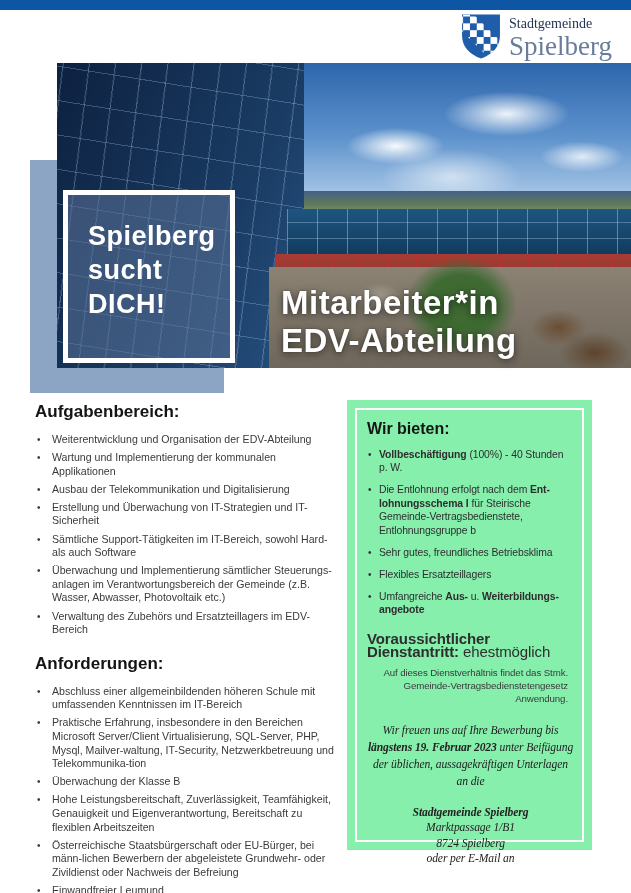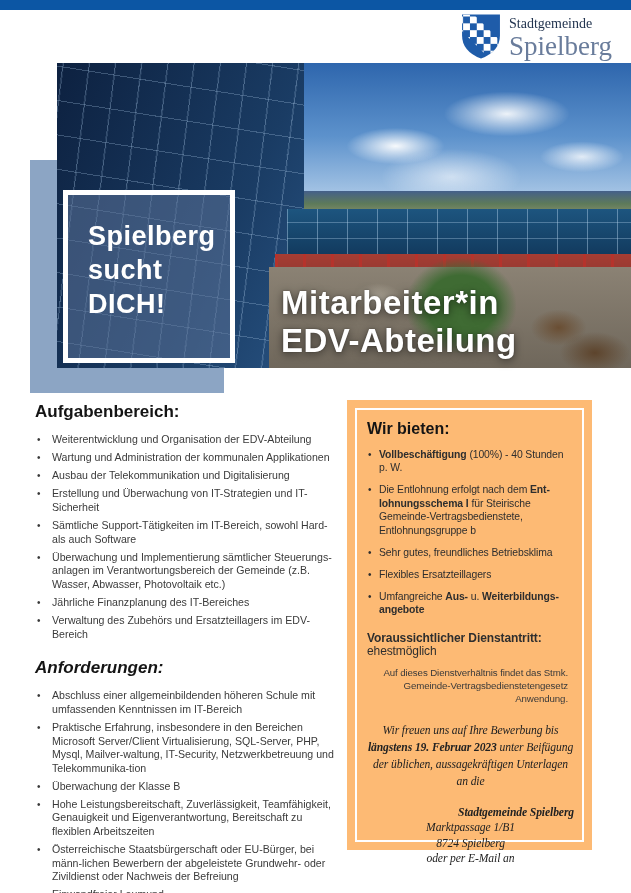--- a/index.html
+++ b/index.html
@@ -1,18 +1,18 @@
 <!DOCTYPE html>
 <html lang="de"><head>
 <meta charset="utf-8">
 <style>
   html,body{margin:0;padding:0;background:#ffffff;}
   .page{position:relative;width:631px;height:893px;background:#ffffff;overflow:hidden;
         font-family:"Liberation Sans",sans-serif;color:#333;}
-  .b{font-weight:bold;text-align:right;}
+  .b{font-weight:bold;}
   .blk{display:block;margin-top:3px;}
 
   
   .topbar{position:absolute;top:0;left:0;width:631px;height:10px;background:#0c56a4;}
 
   
   .logo{position:absolute;top:13px;left:461px;display:flex;align-items:flex-start;}
   .logo-shield{width:40px;height:47px;flex:0 0 auto;}
   .logo-text{margin-left:8px;font-family:"Liberation Serif",serif;}
   .logo-small{font-size:14px;color:#22344f;line-height:16px;margin-top:3px;}
@@ -58,37 +58,37 @@
   .overlay-box{position:absolute;left:63px;top:190px;width:172px;height:173px;box-sizing:border-box;
     border:5px solid #ffffff;background:rgba(88,112,150,.58);color:#ffffff;
     font-weight:bold;font-size:27px;line-height:34px;padding:24px 0 0 20px;letter-spacing:.5px;}
   .hero-title{position:absolute;left:281px;top:284px;color:#ffffff;font-weight:bold;
     font-size:33px;line-height:38px;letter-spacing:.5px;
     text-shadow:0 2px 8px rgba(0,0,0,.55),0 0 2px rgba(0,0,0,.35);}
 
   
   .col-left{position:absolute;left:35px;top:402px;width:303px;}
   .sec-heading{font-size:17px;font-weight:bold;color:#141414;margin:0 0 11px 0;}
-  .sec-heading.second{margin-top:17px;font-style:italic;}
+  .sec-heading.second{margin-top:17px;}
   ul.blist{list-style:none;margin:0;padding:0;font-size:10.6px;line-height:13.6px;color:#3a3a3a;}
   ul.blist li{position:relative;padding-left:17px;margin-bottom:4.5px;}
   ul.blist li::before{content:"•";position:absolute;left:2px;top:0;font-size:10px;color:#3a3a3a;}
 
   
-  .offer{position:absolute;left:347px;top:400px;width:245px;height:450px;background:#fdba74;}
+  .offer{position:absolute;left:347px;top:400px;width:245px;height:450px;background:#86efac;}
   .offer-frame{position:absolute;inset:8px;border:2px solid #ffffff;}
   .offer-content{position:absolute;inset:10px;box-sizing:border-box;padding:12px 8px 10px 10px;
     font-size:10.4px;line-height:13.5px;color:#2e2e2e;letter-spacing:-0.1px;}
   .offer-heading{font-size:16px;font-weight:bold;color:#141414;margin:0 0 12px 0;letter-spacing:0;}
   ul.olist{list-style:none;margin:0;padding:0;}
   ul.olist li{position:relative;padding-left:12px;margin-bottom:8.5px;}
   ul.olist li::before{content:"•";position:absolute;left:1px;top:0;font-size:10px;color:#2e2e2e;}
   .serif-note{font-family:"Liberation Serif",serif;font-style:italic;font-size:10.2px;
     line-height:12.8px;color:#33404f;letter-spacing:0;}
-  .start-line{margin-top:15px;font-size:12px;}
+  .start-line{margin-top:15px;font-size:15px;}
   .law-note{text-align:right;font-size:9.7px;line-height:13px;margin:7px 6px 0 6px;color:#3a3a3a;}
   ul.apply{list-style:none;margin:17px 0 15px 0;padding:0;text-align:center;
     font-family:"Liberation Serif",serif;font-style:italic;font-size:11.6px;line-height:17px;color:#222;}
   ul.addr{list-style:none;margin:10px 0 0 0;padding:0;text-align:center;
     font-family:"Liberation Serif",serif;font-style:italic;font-size:11.6px;line-height:15.5px;color:#222;}
 </style>
 </head>
 <body>
 
 <div class="page">
@@ -138,26 +138,25 @@
 
   <div class="hero-title">
     <div>Mitarbeiter*in</div>
     <div>EDV-Abteilung</div>
   </div>
 
   <div class="col-left">
     <h2 class="sec-heading">Aufgabenbereich:</h2>
     <ul class="blist">
         <li>Weiterentwicklung und Organisation der EDV-Abteilung</li>
-        <li>Wartung und Administration der kommunalen Applikationen</li>
+        <li>Wartung und Implementierung der kommunalen Applikationen</li>
         <li>Ausbau der Telekommunikation und Digitalisierung</li>
         <li>Erstellung und Überwachung von IT-Strategien und IT-Sicherheit</li>
         <li>Sämtliche Support-Tätigkeiten im IT-Bereich, sowohl Hard- als auch Software</li>
         <li>Überwachung und Implementierung sämtlicher Steuerungs-anlagen im Verantwortungsbereich der Gemeinde (z.B. Wasser, Abwasser, Photovoltaik etc.)</li>
-        <li>Jährliche Finanzplanung des IT-Bereiches</li>
         <li>Verwaltung des Zubehörs und Ersatzteillagers im EDV-Bereich</li>
       </ul>
 
     <h2 class="sec-heading second">Anforderungen:</h2>
     <ul class="blist">
         <li>Abschluss einer allgemeinbildenden höheren Schule mit umfassenden Kenntnissen im IT-Bereich</li>
         <li>Praktische Erfahrung, insbesondere in den Bereichen Microsoft Server/Client Virtualisierung, SQL-Server, PHP, Mysql, Mailver-waltung, IT-Security, Netzwerkbetreuung und Telekommunika-tion</li>
         <li>Überwachung der Klasse B</li>
         <li>Hohe Leistungsbereitschaft, Zuverlässigkeit, Teamfähigkeit, Genauigkeit und Eigenverantwortung, Bereitschaft zu flexiblen Arbeitszeiten</li>
         <li>Österreichische Staatsbürgerschaft oder EU-Bürger, bei männ-lichen Bewerbern der abgeleistete Grundwehr- oder Zivildienst oder Nachweis der Befreiung</li>

